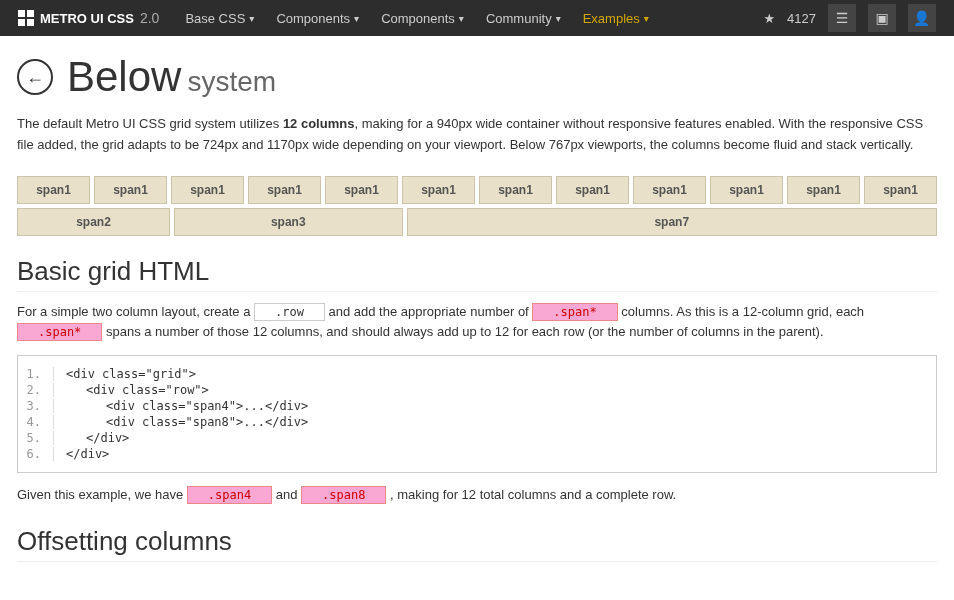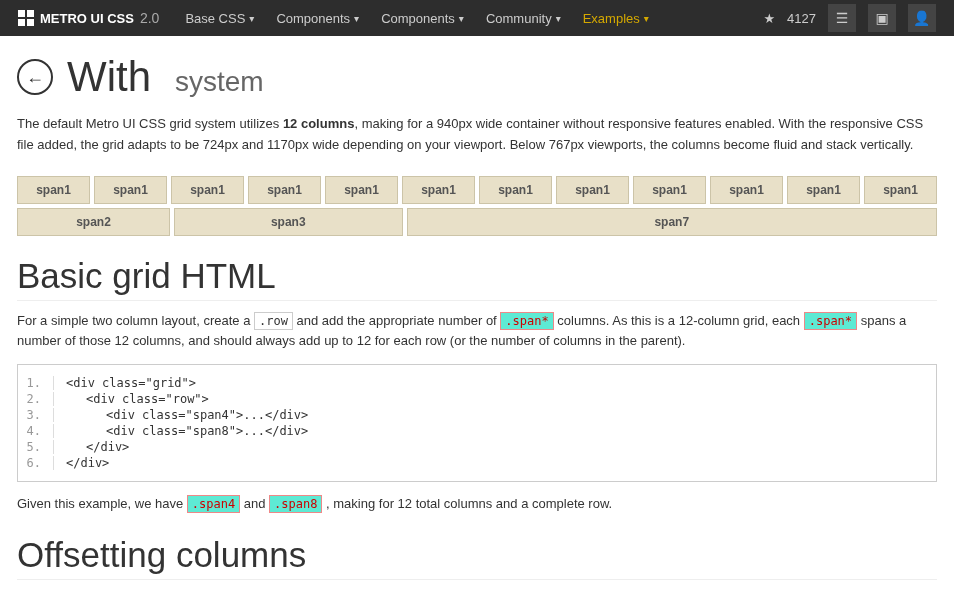--- a/index.html
+++ b/index.html
@@ -110,21 +110,21 @@
     .page-title-text {
       font-size: 42px;
       font-weight: 300;
       color: #333;
       line-height: 1;
     }
     .page-title-text .title-sub {
       font-size: 28px;
       font-weight: 300;
       color: #666;
-      margin-left: 24px;
+      margin-left: 6px;
     }
 
     
     .description {
       font-size: 13px;
       line-height: 1.6;
       color: #333;
       margin-bottom: 20px;
     }
     .description strong { font-weight: bold; }
@@ -147,39 +147,39 @@
       font-weight: bold;
     }
     .grid-cell.span1 { flex: 1; }
     .grid-cell.span2 { flex: 2; }
     .grid-cell.span3 { flex: 3; }
     .grid-cell.span7 { flex: 7; }
     .grid-cell.span12 { flex: 12; }
 
     
     .section-heading {
-      font-size: 35px;
+      font-size: 26px;
       font-weight: 300;
       color: #333;
       margin: 20px 0 10px 0;
       border-bottom: 1px solid #eee;
       padding-bottom: 4px;
     }
 
     
     .inline-code {
       background: #fff;
       border: 1px solid #ccc;
-      padding: 1px 4px;
+      padding: 1px 20px;
       font-family: monospace;
       font-size: 12px;
       color: #333;
     }
     .inline-code.red {
-      background: #5eead4;
+      background: #f9a8d4;
       border-color: #e88;
       color: #c00;
     }
 
     
     .code-block {
       background: #fff;
       border: 1px solid #ccc;
       padding: 10px 0;
       margin: 12px 0;
@@ -260,21 +260,21 @@
   </div>
 </nav>
 
 <div class="content">
 
   <div class="page-title-row">
     <div class="back-btn">
       <span>←</span>
     </div>
     <div class="page-title-text">
-      <span>With</span><span class="title-sub">system</span>
+      <span>Below</span><span class="title-sub">system</span>
     </div>
   </div>
 
   <p class="description">
     The default Metro UI CSS grid system utilizes <strong>12 columns</strong>, making for a 940px wide container without responsive features enabled. With the responsive CSS file added, the grid adapts to be 724px and 1170px wide depending on your viewport. Below 767px viewports, the columns become fluid and stack vertically.
   </p>
 
   <div class="grid-demo">
     <div class="grid-row">
       <div class="grid-cell span1">span1</div>

